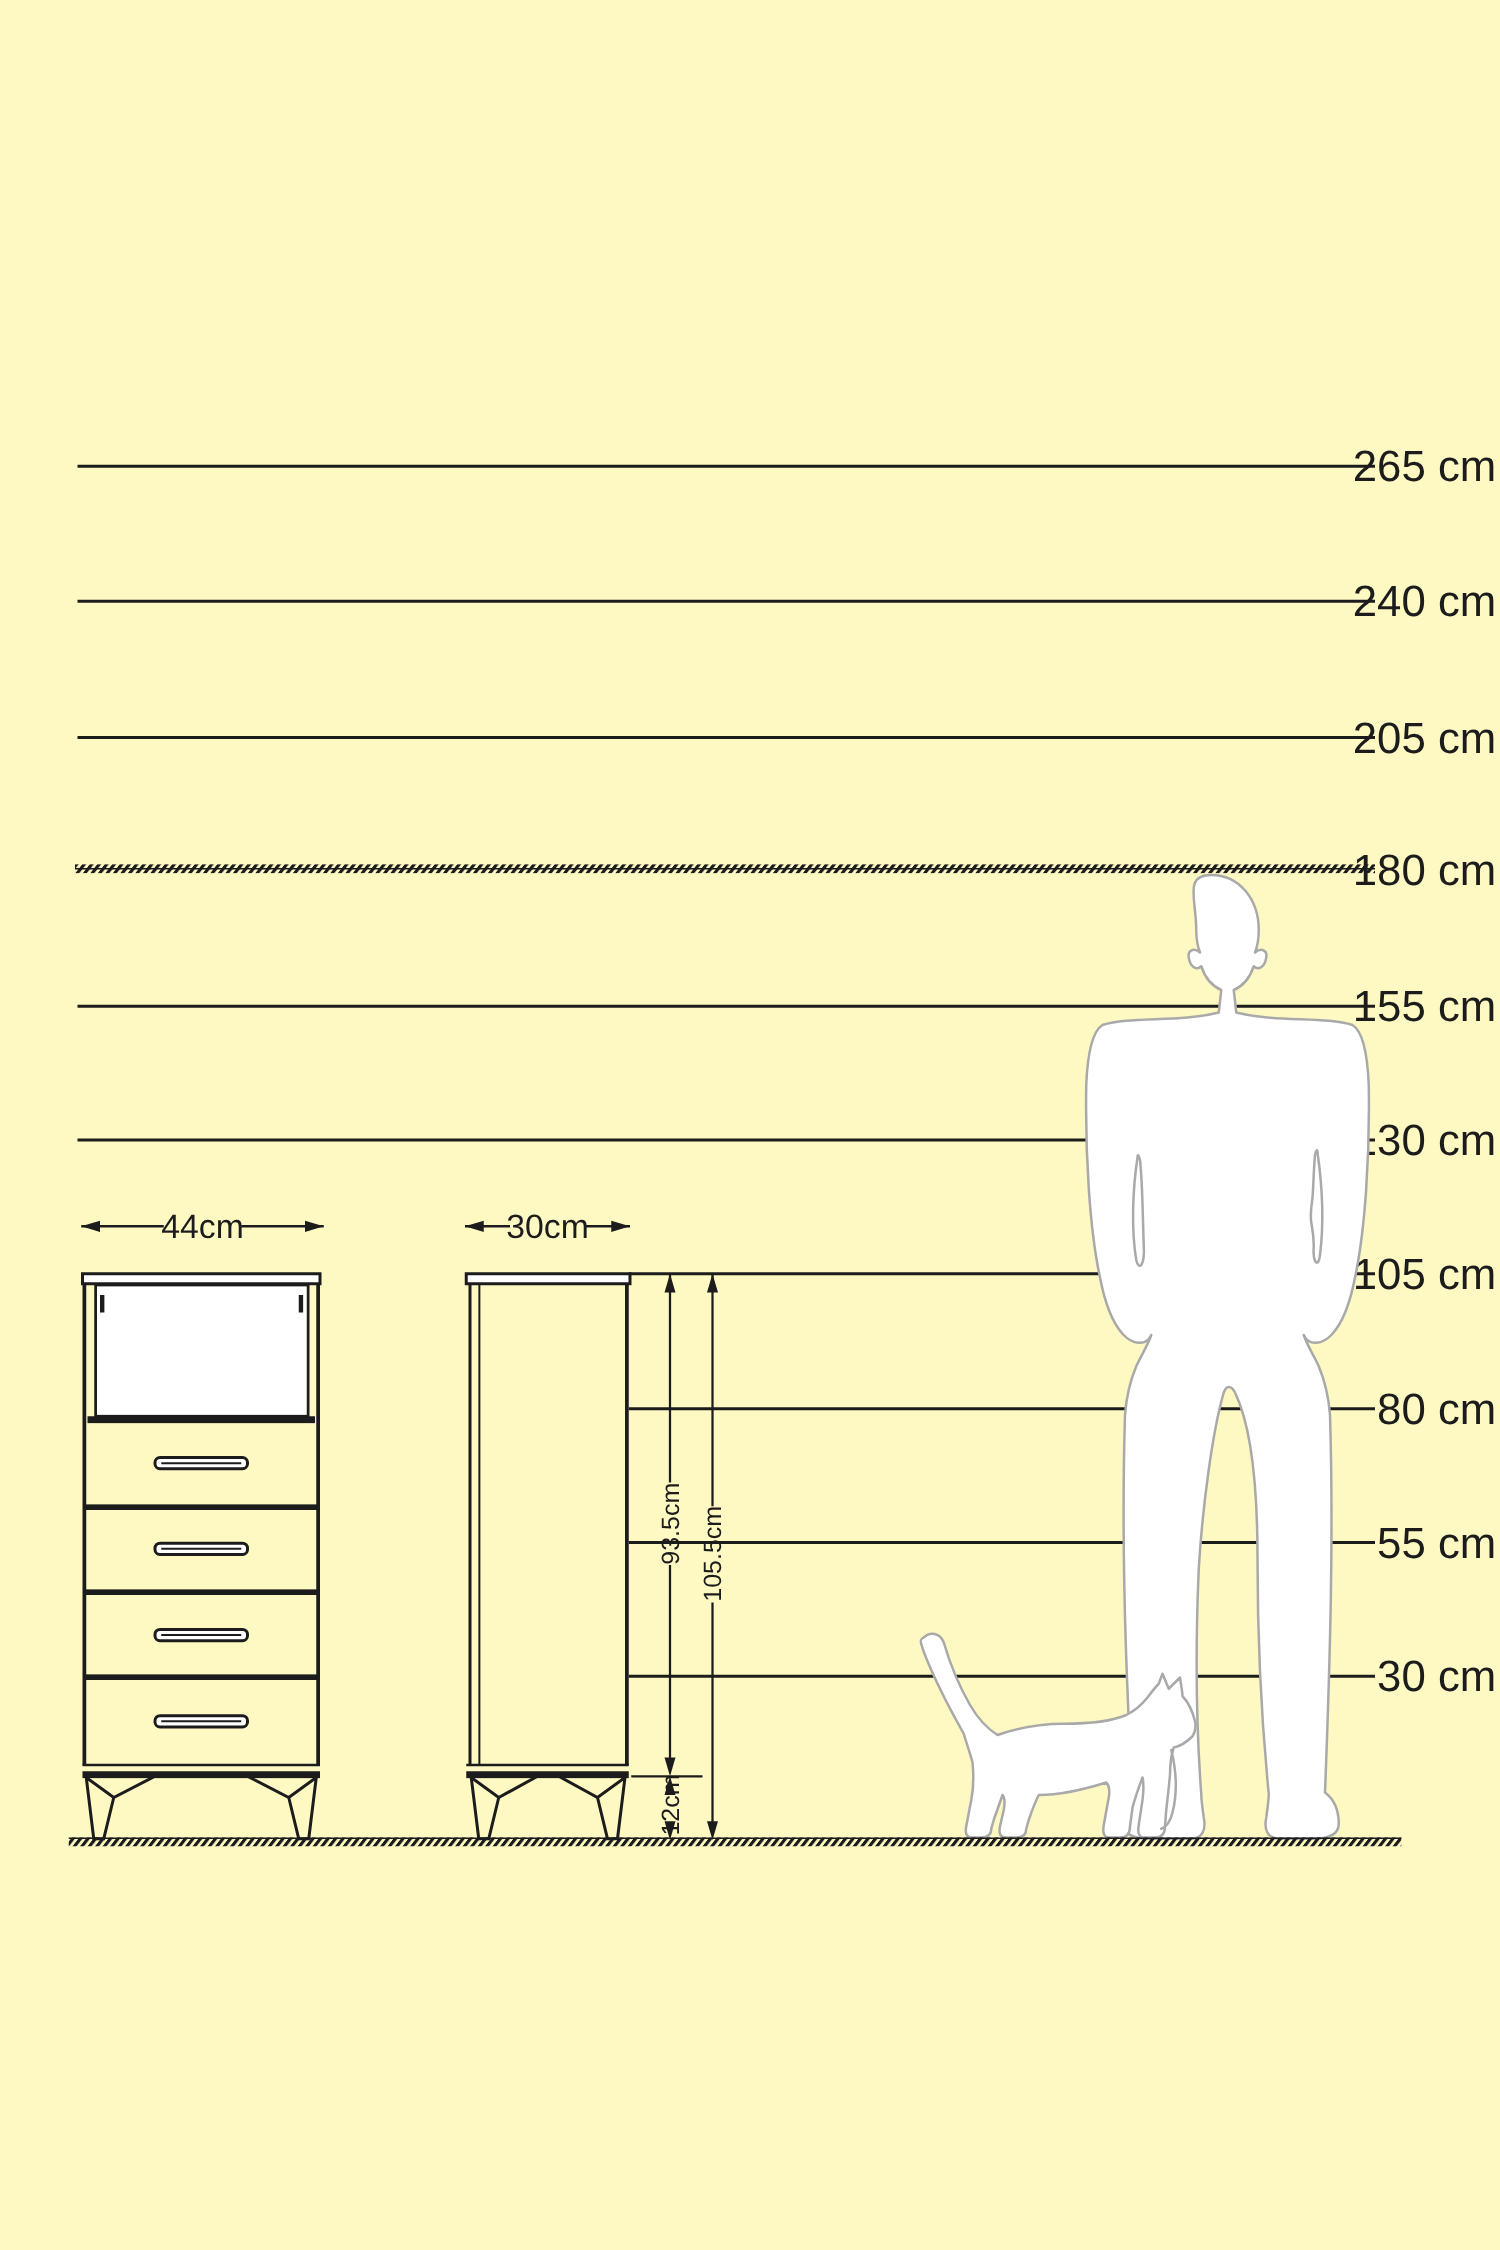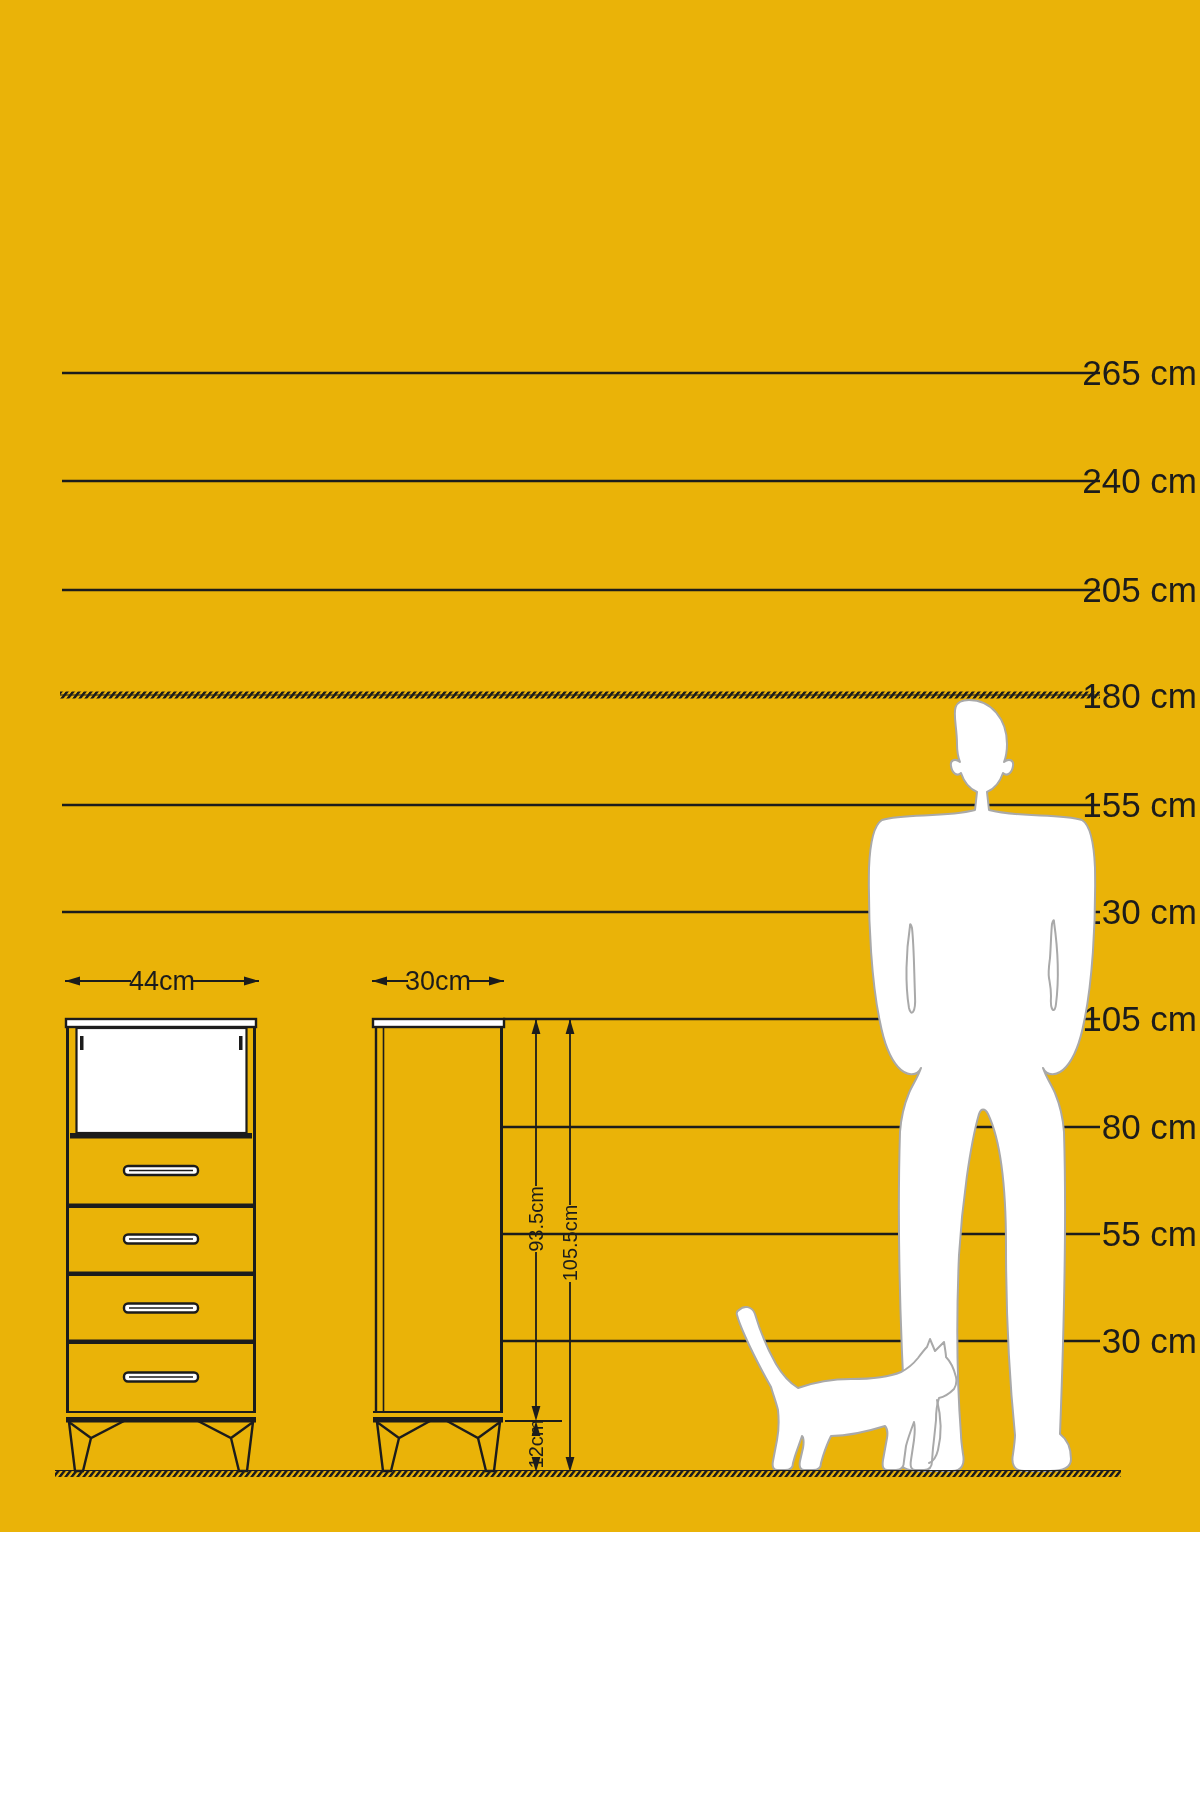--- a/index.html
+++ b/index.html
@@ -1,19 +1,19 @@
 <!DOCTYPE html>
 <html><head>
 <meta charset="utf-8">
 <style>
   html,body{margin:0;padding:0;background:#ffffff;}
   .stage{
     position:relative;
-    width:1200px;height:1532px;
-    background:#eab308;
+    width:1200px;height:1800px;
+    background:#fef9c3;
     font-family:"Liberation Sans", sans-serif;
     overflow:hidden;
   }
   svg{display:block;}
   text{fill:#1c1c1c;}
   .ruler-label{font-size:35px;}
   .dim-label{font-size:27px;}
   .dim-label-small{font-size:20px;}
   .ink-line{stroke:#1c1c1c;fill:none;}
   .fig{stroke:#a9a9a9;stroke-width:2;fill:#ffffff;stroke-linejoin:round;stroke-linecap:round;}

